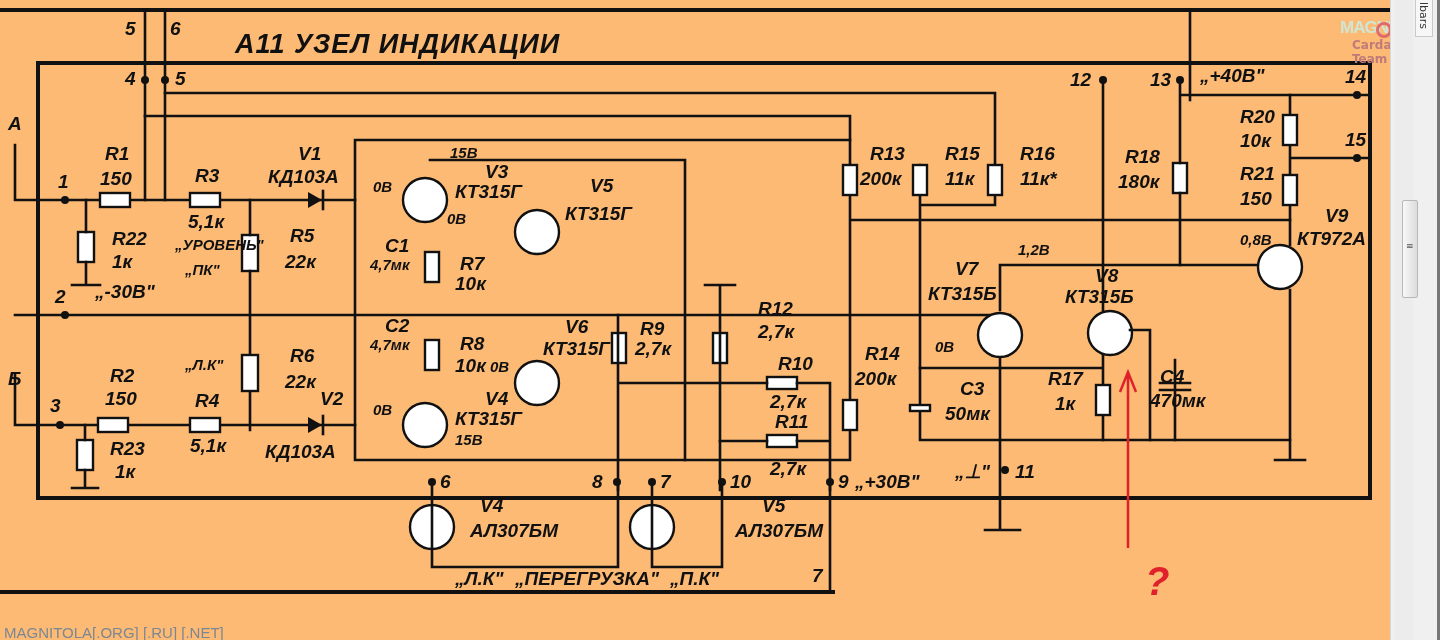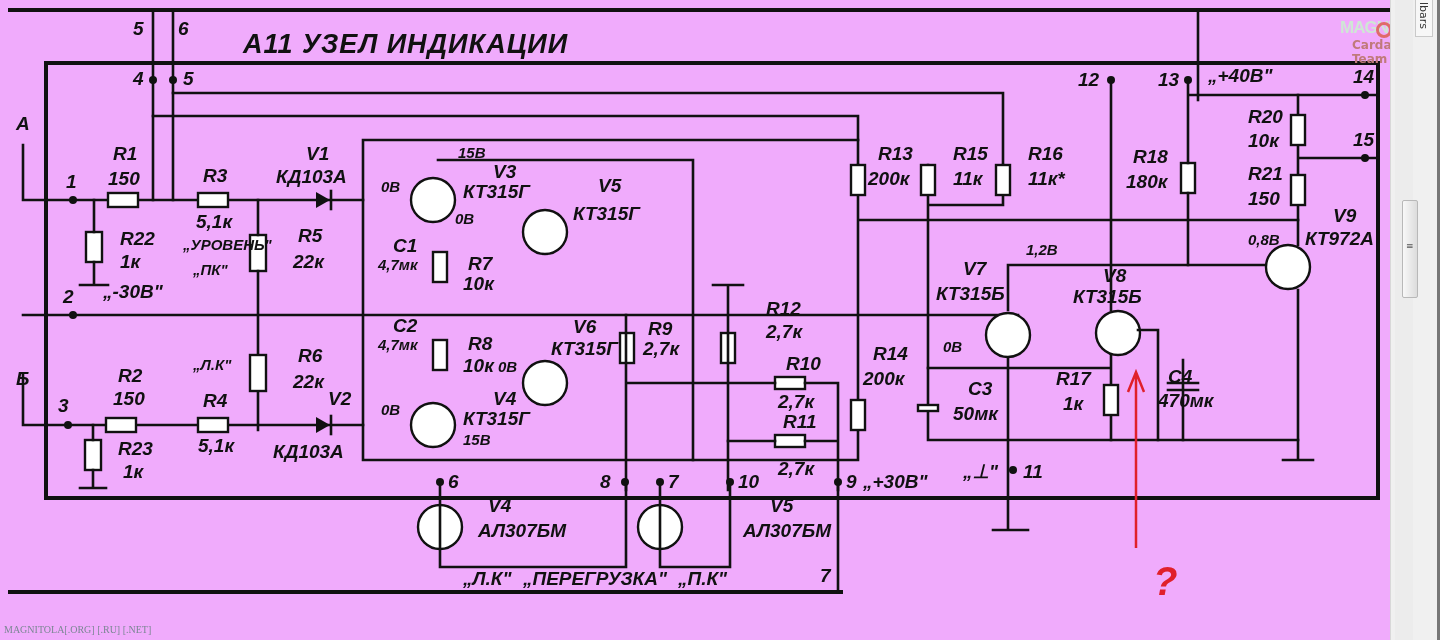--- a/index.html
+++ b/index.html
@@ -1,26 +1,26 @@
 <!DOCTYPE html>
 <html><head>
 <meta charset="utf-8">
 <style>
   html,body{margin:0;padding:0;}
   body{width:1440px;height:640px;background:#fbfbfb;position:relative;overflow:hidden;font-family:"DejaVu Sans",sans-serif;}
-  #canvas{position:absolute;left:0;top:0;width:1390px;height:640px;background:#f0abfc;padding-left:8px;}
+  #canvas{position:absolute;left:0;top:0;width:1390px;height:640px;background:#fdba74;}
   svg text{font-family:"Liberation Sans",sans-serif;font-style:italic;font-weight:bold;fill:#111;}
   .wire{stroke:#111;stroke-width:2.6;fill:none;stroke-linecap:square;}
   .thick{stroke:#111;stroke-width:4;fill:none;}
   .comp{stroke:#111;stroke-width:2.4;fill:#fff;}
   .dot{fill:#111;}
   .lbl{font-size:19px;}
   .sm{font-size:15px;}
   .title{font-size:27px;letter-spacing:1px;}
-  #watermark{position:absolute;left:4px;top:624px;font-family:Liberation Serif, serif;font-size:10px;color:#7b8794;}
+  #watermark{position:absolute;left:4px;top:624px;font-family:Liberation Sans, sans-serif;font-size:15px;color:#7b8794;}
   #logo{position:absolute;left:1340px;top:18px;width:54px;height:40px;}
   #logo .m{position:absolute;left:0;top:0;font-family:"Liberation Sans",sans-serif;font-size:17px;color:#cfe6d5;letter-spacing:-1px;font-weight:bold;}
   #logo .ring{position:absolute;left:36px;top:4px;width:10px;height:10px;border:3px solid #e06a6a;border-radius:50%;}
   #logo .team{position:absolute;left:12px;top:20px;font-size:12px;color:#c07a7a;font-weight:bold;}
   #sidebar{position:absolute;left:1390px;top:0;width:50px;height:640px;background:#f0f0f0;border-left:1px solid #d8d8d8;}
   #scrolltrack{position:absolute;left:4px;top:0;width:18px;height:640px;background:#ececec;}
   #scrollthumb{position:absolute;left:7px;top:200px;width:14px;height:96px;background:linear-gradient(90deg,#f8f8f8,#dcdcdc);border:1px solid #b8b8b8;border-radius:2px;}
   #scrollthumb span{position:absolute;left:3px;top:40px;font-size:9px;color:#555;}
   #toolbars-tab{position:absolute;left:24px;top:0;width:16px;height:36px;background:#f7f7f7;border:1px solid #c9c9c9;border-top:none;}
   #toolbars-tab span{position:absolute;left:1px;top:2px;writing-mode:vertical-rl;font-size:11px;color:#333;}

